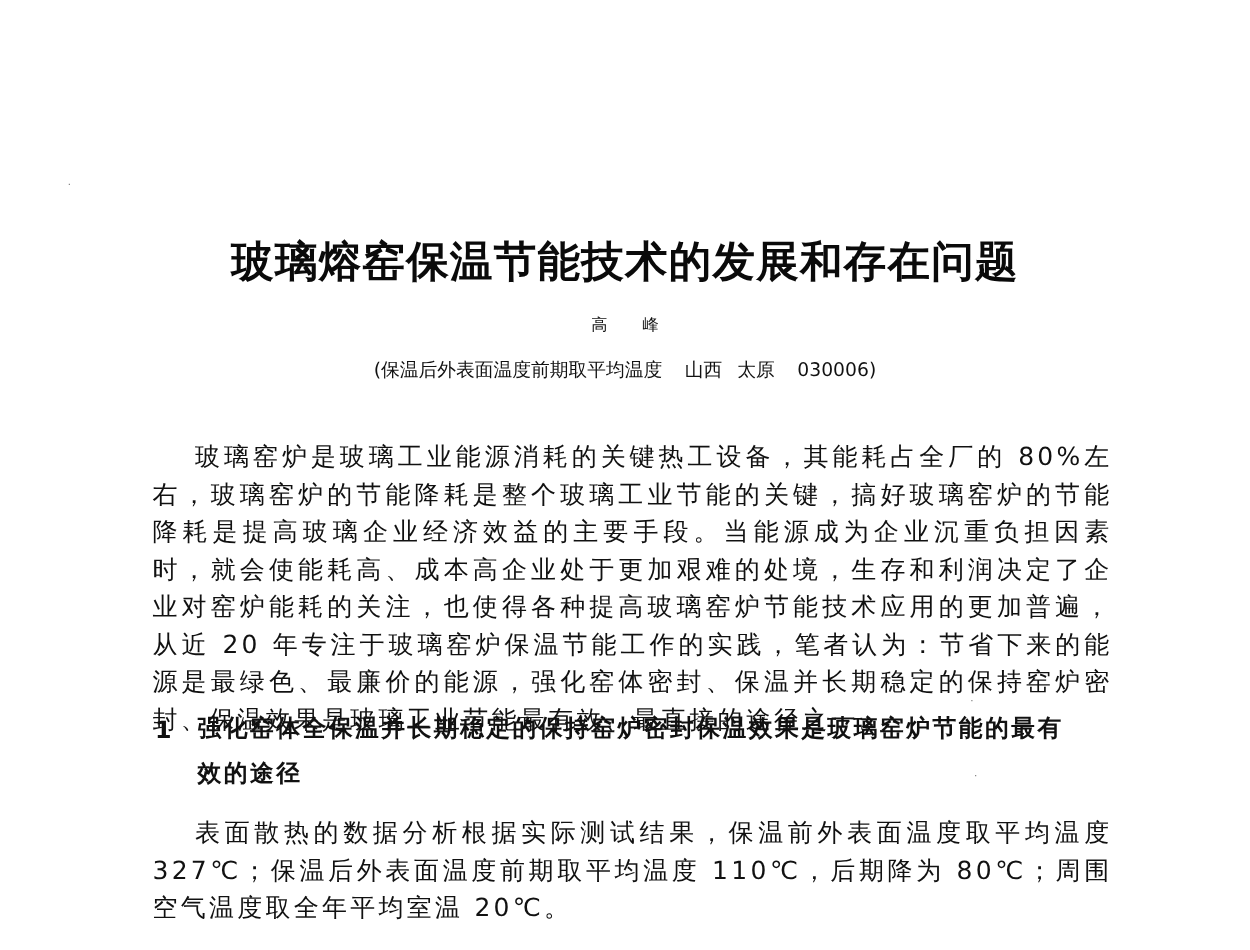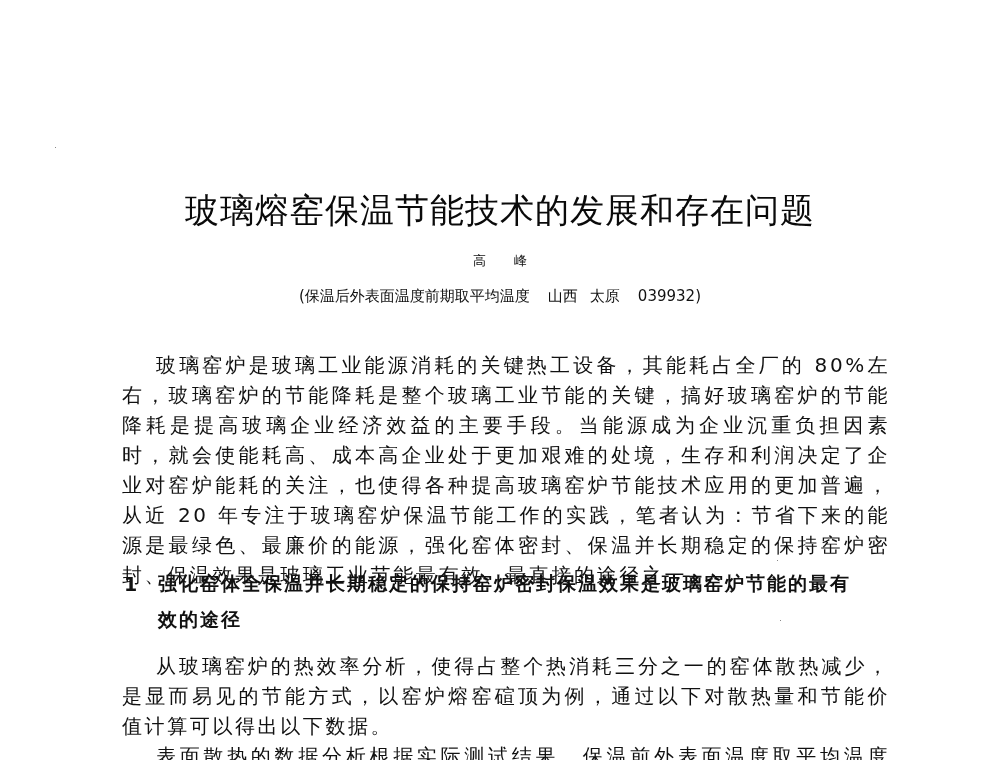--- a/index.html
+++ b/index.html
@@ -20,21 +20,21 @@
     left: 0; top: 0;
     width: 1000px; height: 760px;
     background: #ffffff;
   }
   .title {
     position: absolute;
     left: 0; width: 1000px;
     top: 188px;
     text-align: center;
     font-size: 34px;
-    font-weight: normal;
+    font-weight: bold;
     letter-spacing: 1px;
     line-height: 44px;
     margin: 0;
     color: #0a0a0a;
   }
   .author {
     position: absolute;
     left: 0; width: 1000px;
     top: 248px;
     text-align: center;
@@ -100,30 +100,29 @@
   <span class="speck" style="left:777px; top:560px;"></span>
   <span class="speck" style="left:780px; top:620px;"></span>
 
   <h1 class="title">玻璃熔窑保温节能技术的发展和存在问题</h1>
 
   <div class="author">
     <span class="char">高</span><span class="char">峰</span>
   </div>
 
   <div class="affiliation">
-    <span>(</span><span>保温后外表面温度前期取平均温度</span><span class="gap"></span><span>山西</span><span class="gap" style="width:12px"></span><span>太原</span><span class="gap"></span><span>039932</span><span>)</span>
+    <span>(</span><span>保温后外表面温度前期取平均温度</span><span class="gap"></span><span>山西</span><span class="gap" style="width:12px"></span><span>太原</span><span class="gap"></span><span>030006</span><span>)</span>
   </div>
 
   <div class="body-block intro">
     <p>玻璃窑炉是玻璃工业能源消耗的关键热工设备，其能耗占全厂的 80%左右，玻璃窑炉的节能降耗是整个玻璃工业节能的关键，搞好玻璃窑炉的节能降耗是提高玻璃企业经济效益的主要手段。当能源成为企业沉重负担因素时，就会使能耗高、成本高企业处于更加艰难的处境，生存和利润决定了企业对窑炉能耗的关注，也使得各种提高玻璃窑炉节能技术应用的更加普遍，从近 20 年专注于玻璃窑炉保温节能工作的实践，笔者认为：节省下来的能源是最绿色、最廉价的能源，强化窑体密封、保温并长期稳定的保持窑炉密封、保温效果是玻璃工业节能最有效、最直接的途径之一。</p>
   </div>
 
   <div class="section-heading">
     <span class="num">1</span>
     <span class="text">强化窑体全保温并长期稳定的保持窑炉密封保温效果是玻璃窑炉节能的最有效的途径</span>
   </div>
 
   <div class="body-block section-body">
-    <p>从玻璃窑炉的热效率分析，使得占整个热消耗三分之一的窑体散热减少，是显而易见的节能方式，以窑炉熔窑碹顶为例，通过以下对散热量和节能价值计算可以得出以下数据。</p>
     <p>表面散热的数据分析根据实际测试结果，保温前外表面温度取平均温度 327℃；保温后外表面温度前期取平均温度 110℃，后期降为 80℃；周围空气温度取全年平均室温 20℃。</p>
   </div>
 
 </div>
 
 </body></html>

